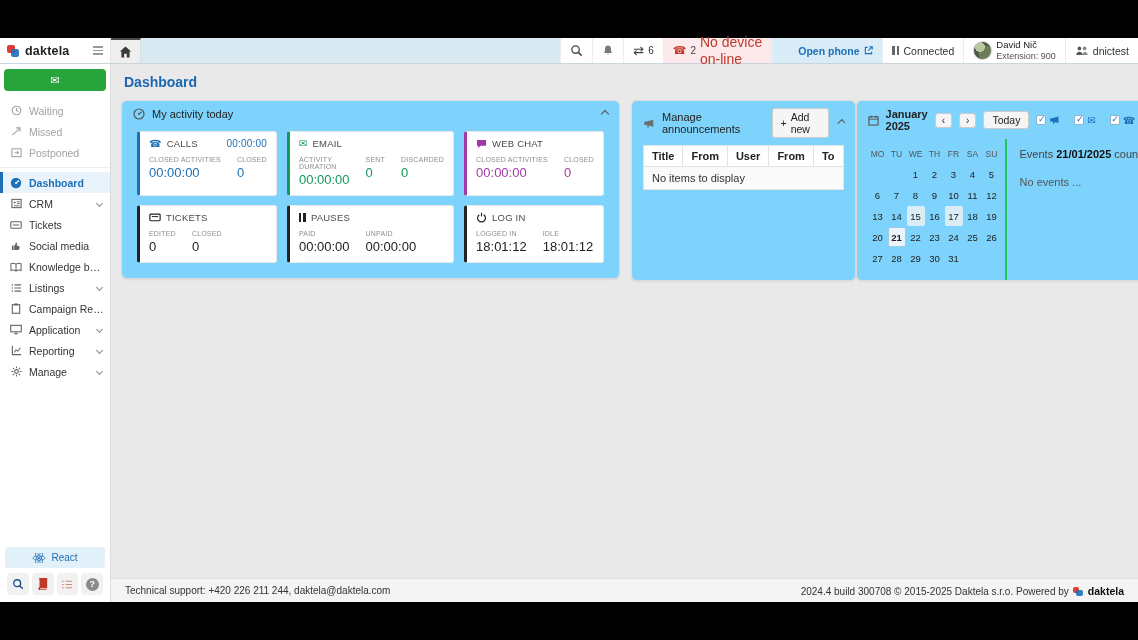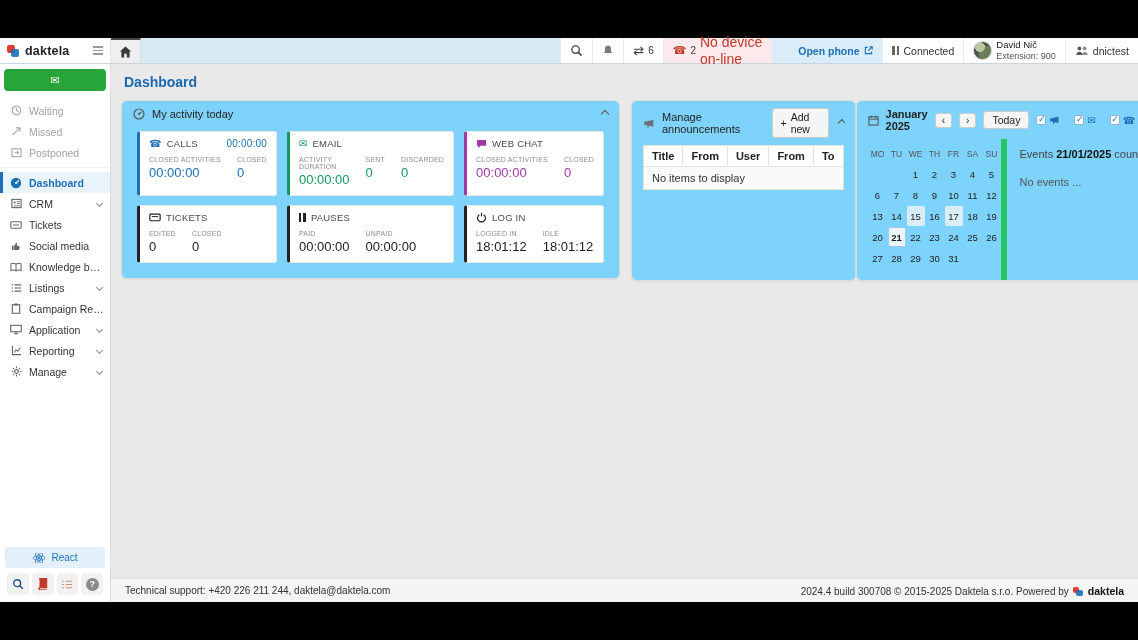--- a/index.html
+++ b/index.html
@@ -81,21 +81,21 @@
   
   .ann-table { width:calc(100% - 22px); margin:0 11px 11px; border-collapse:collapse; font-size:11px;padding-left:24px; }
   .ann-table th { text-align:left; font-weight:bold; color:#222; border:1px solid #e3e3e3; padding:4px 8px; background:#fff; }
   .ann-table td { border:1px solid #e3e3e3; padding:5px 8px; background:#fafafa; color:#333; }
   .btn { display:inline-flex; align-items:center; gap:4px; background:#f5f5f5; border:1px solid #ccc; border-radius:3px; padding:2px 8px; font-size:10.5px; color:#222; cursor:pointer; }
   .btn-sm { padding:1px 6px; font-size:10px; }
 
   
   .cal-title { font-weight:bold; font-size:11px; color:#222; }
   .cal-body { display:flex; }
-  .cal-left { width:150px; flex:0 0 auto; padding:6px 4px 12px 12px; border-right:6px solid #22c55e; }
+  .cal-left { width:150px; flex:0 0 auto; padding:6px 4px 12px 12px; border-right:2px solid #22c55e; }
   .cal-grid { display:grid; grid-template-columns:repeat(7,18px); gap:1px 1px; font-size:9.5px; text-align:center; }
   .wd { color:#555; font-size:8.5px; padding:4px 0; }
   .day { padding:3.5px 0; color:#222; border:1px solid transparent; border-radius:2px; cursor:pointer; }
   .day.highlight { background:#d9edf7; }
   .day.selected { background:#eaf4fb; border-color:#9ec8e4; font-weight:bold; }
   .events { flex:1; padding:9px 13px; font-size:11px; color:#444; }
   .events b { color:#111;margin-top:21px; }
   .no-events { margin-top:16px; color:#555; }
   .filters { display:flex; align-items:center; gap:14px; margin:0 auto; }
   .filter { display:flex; align-items:center; gap:3px; color:#1d70b7; cursor:pointer; }

